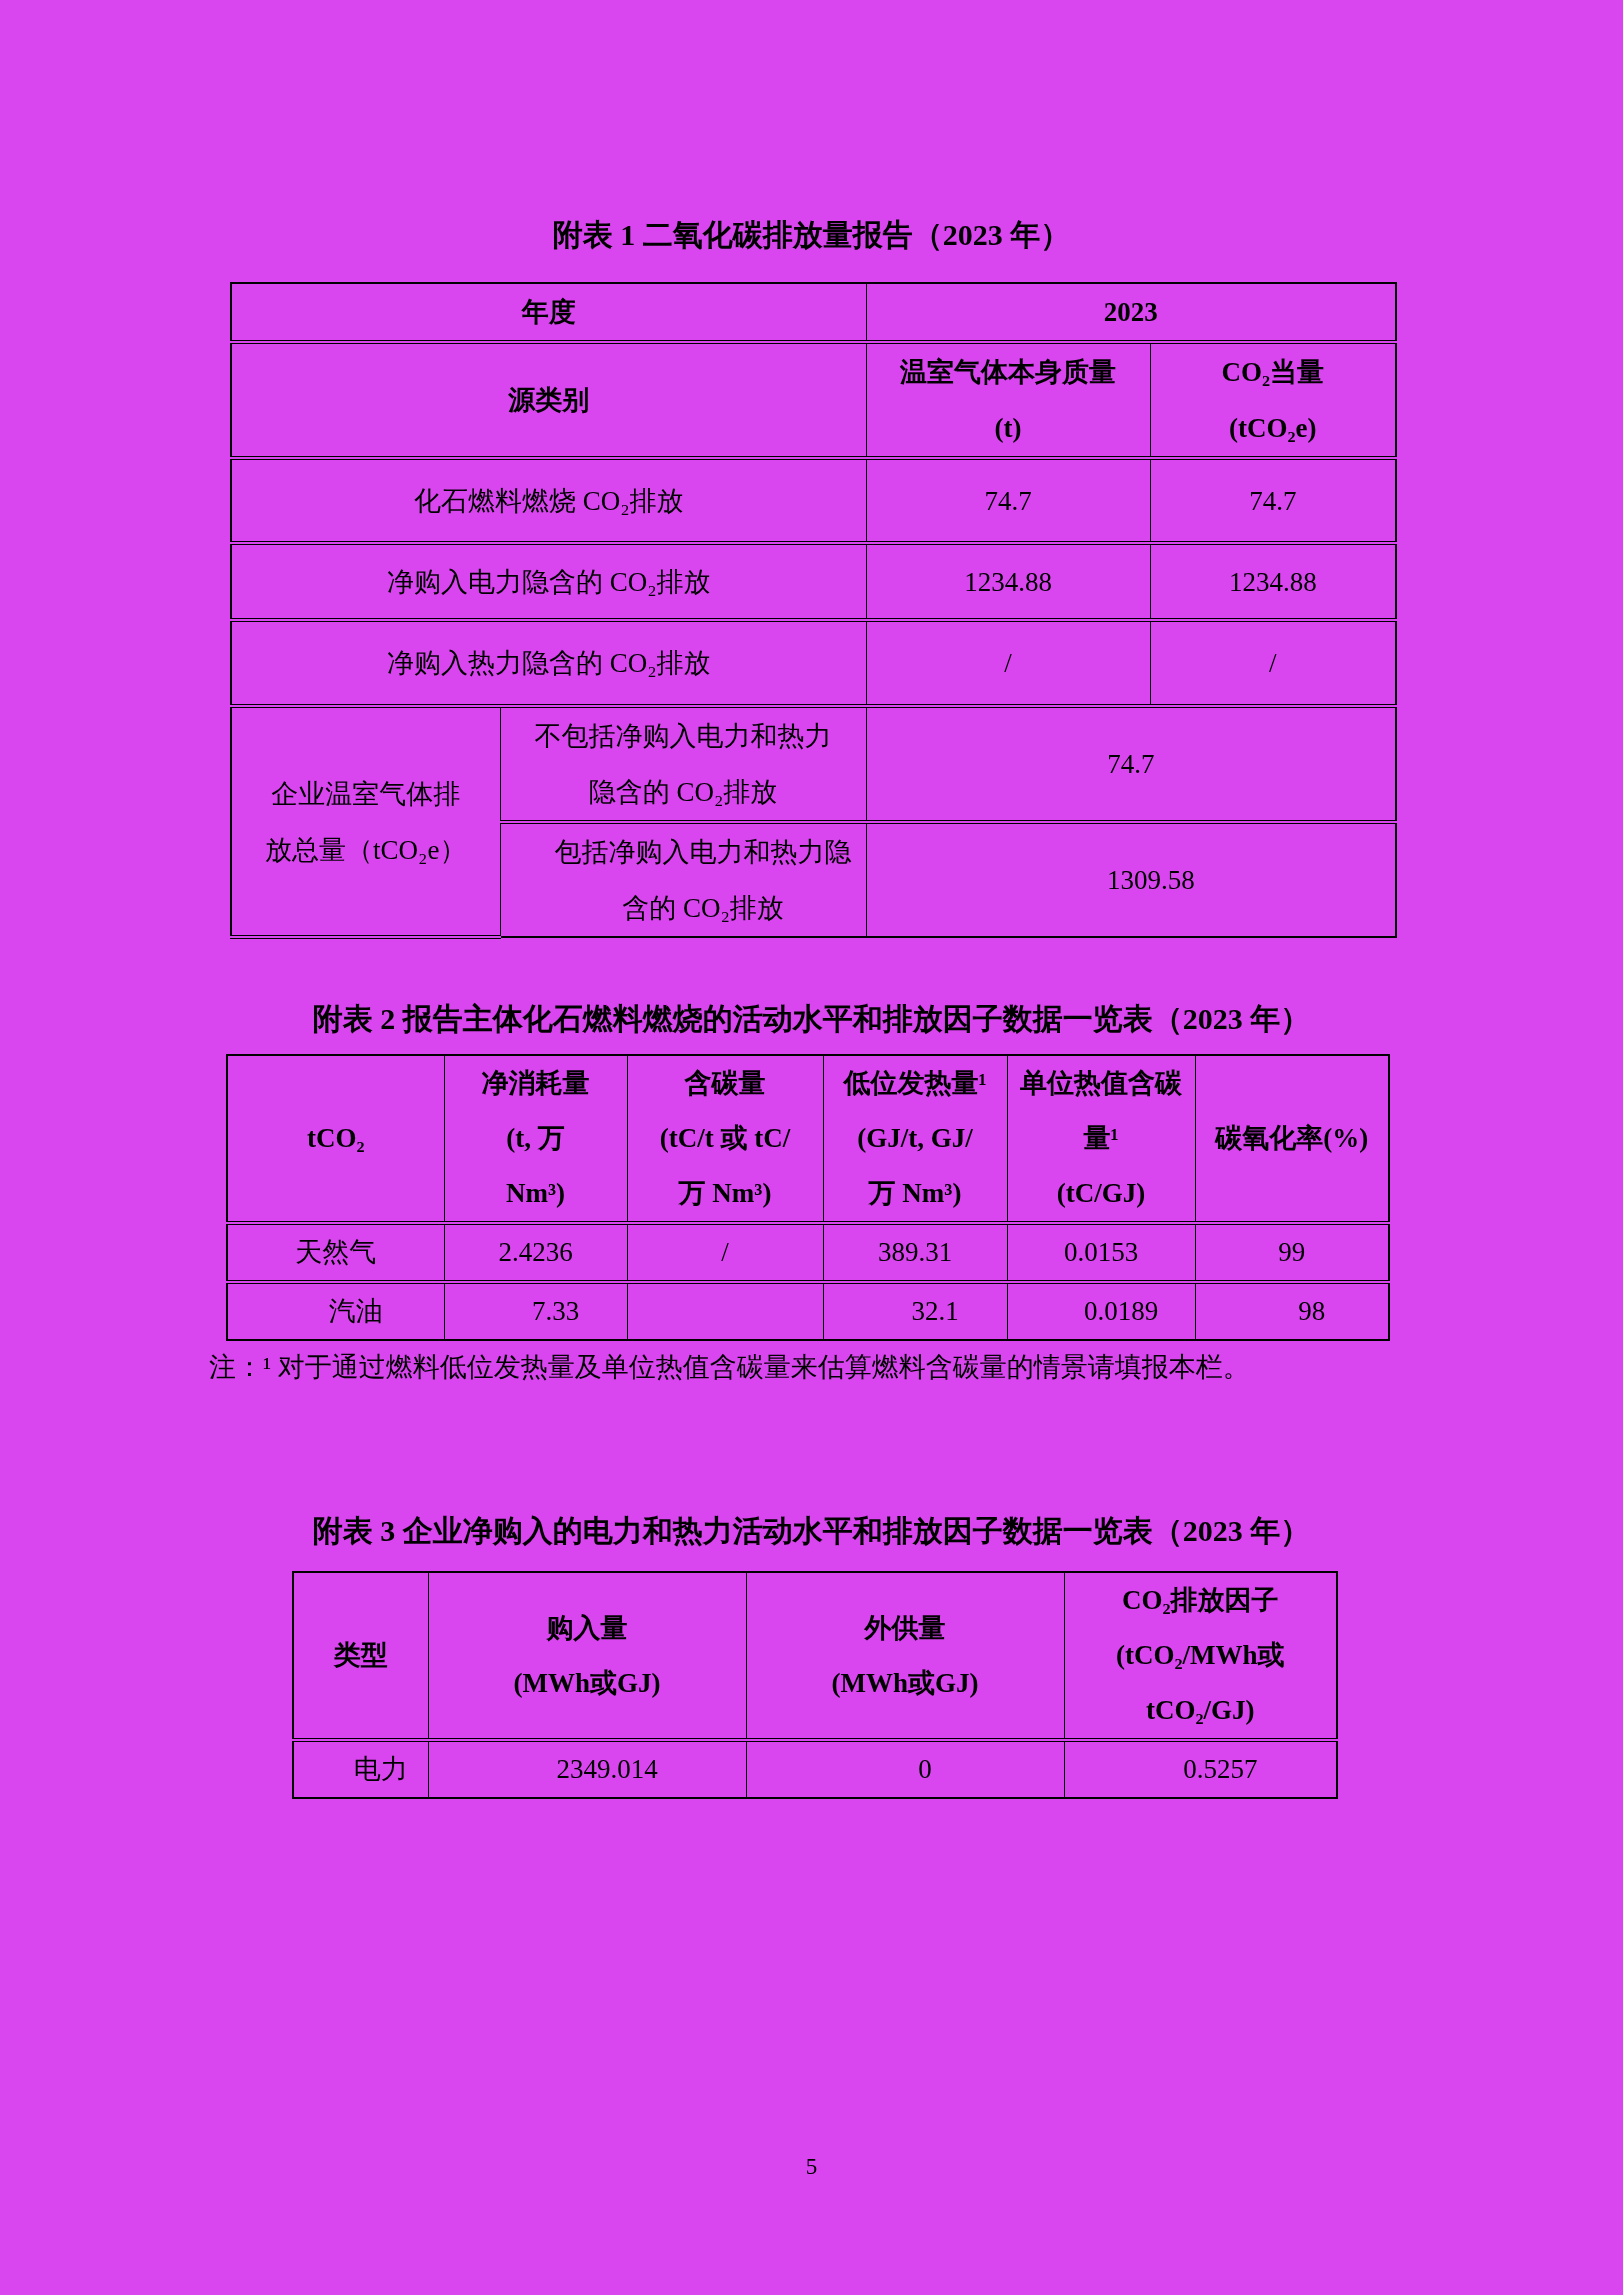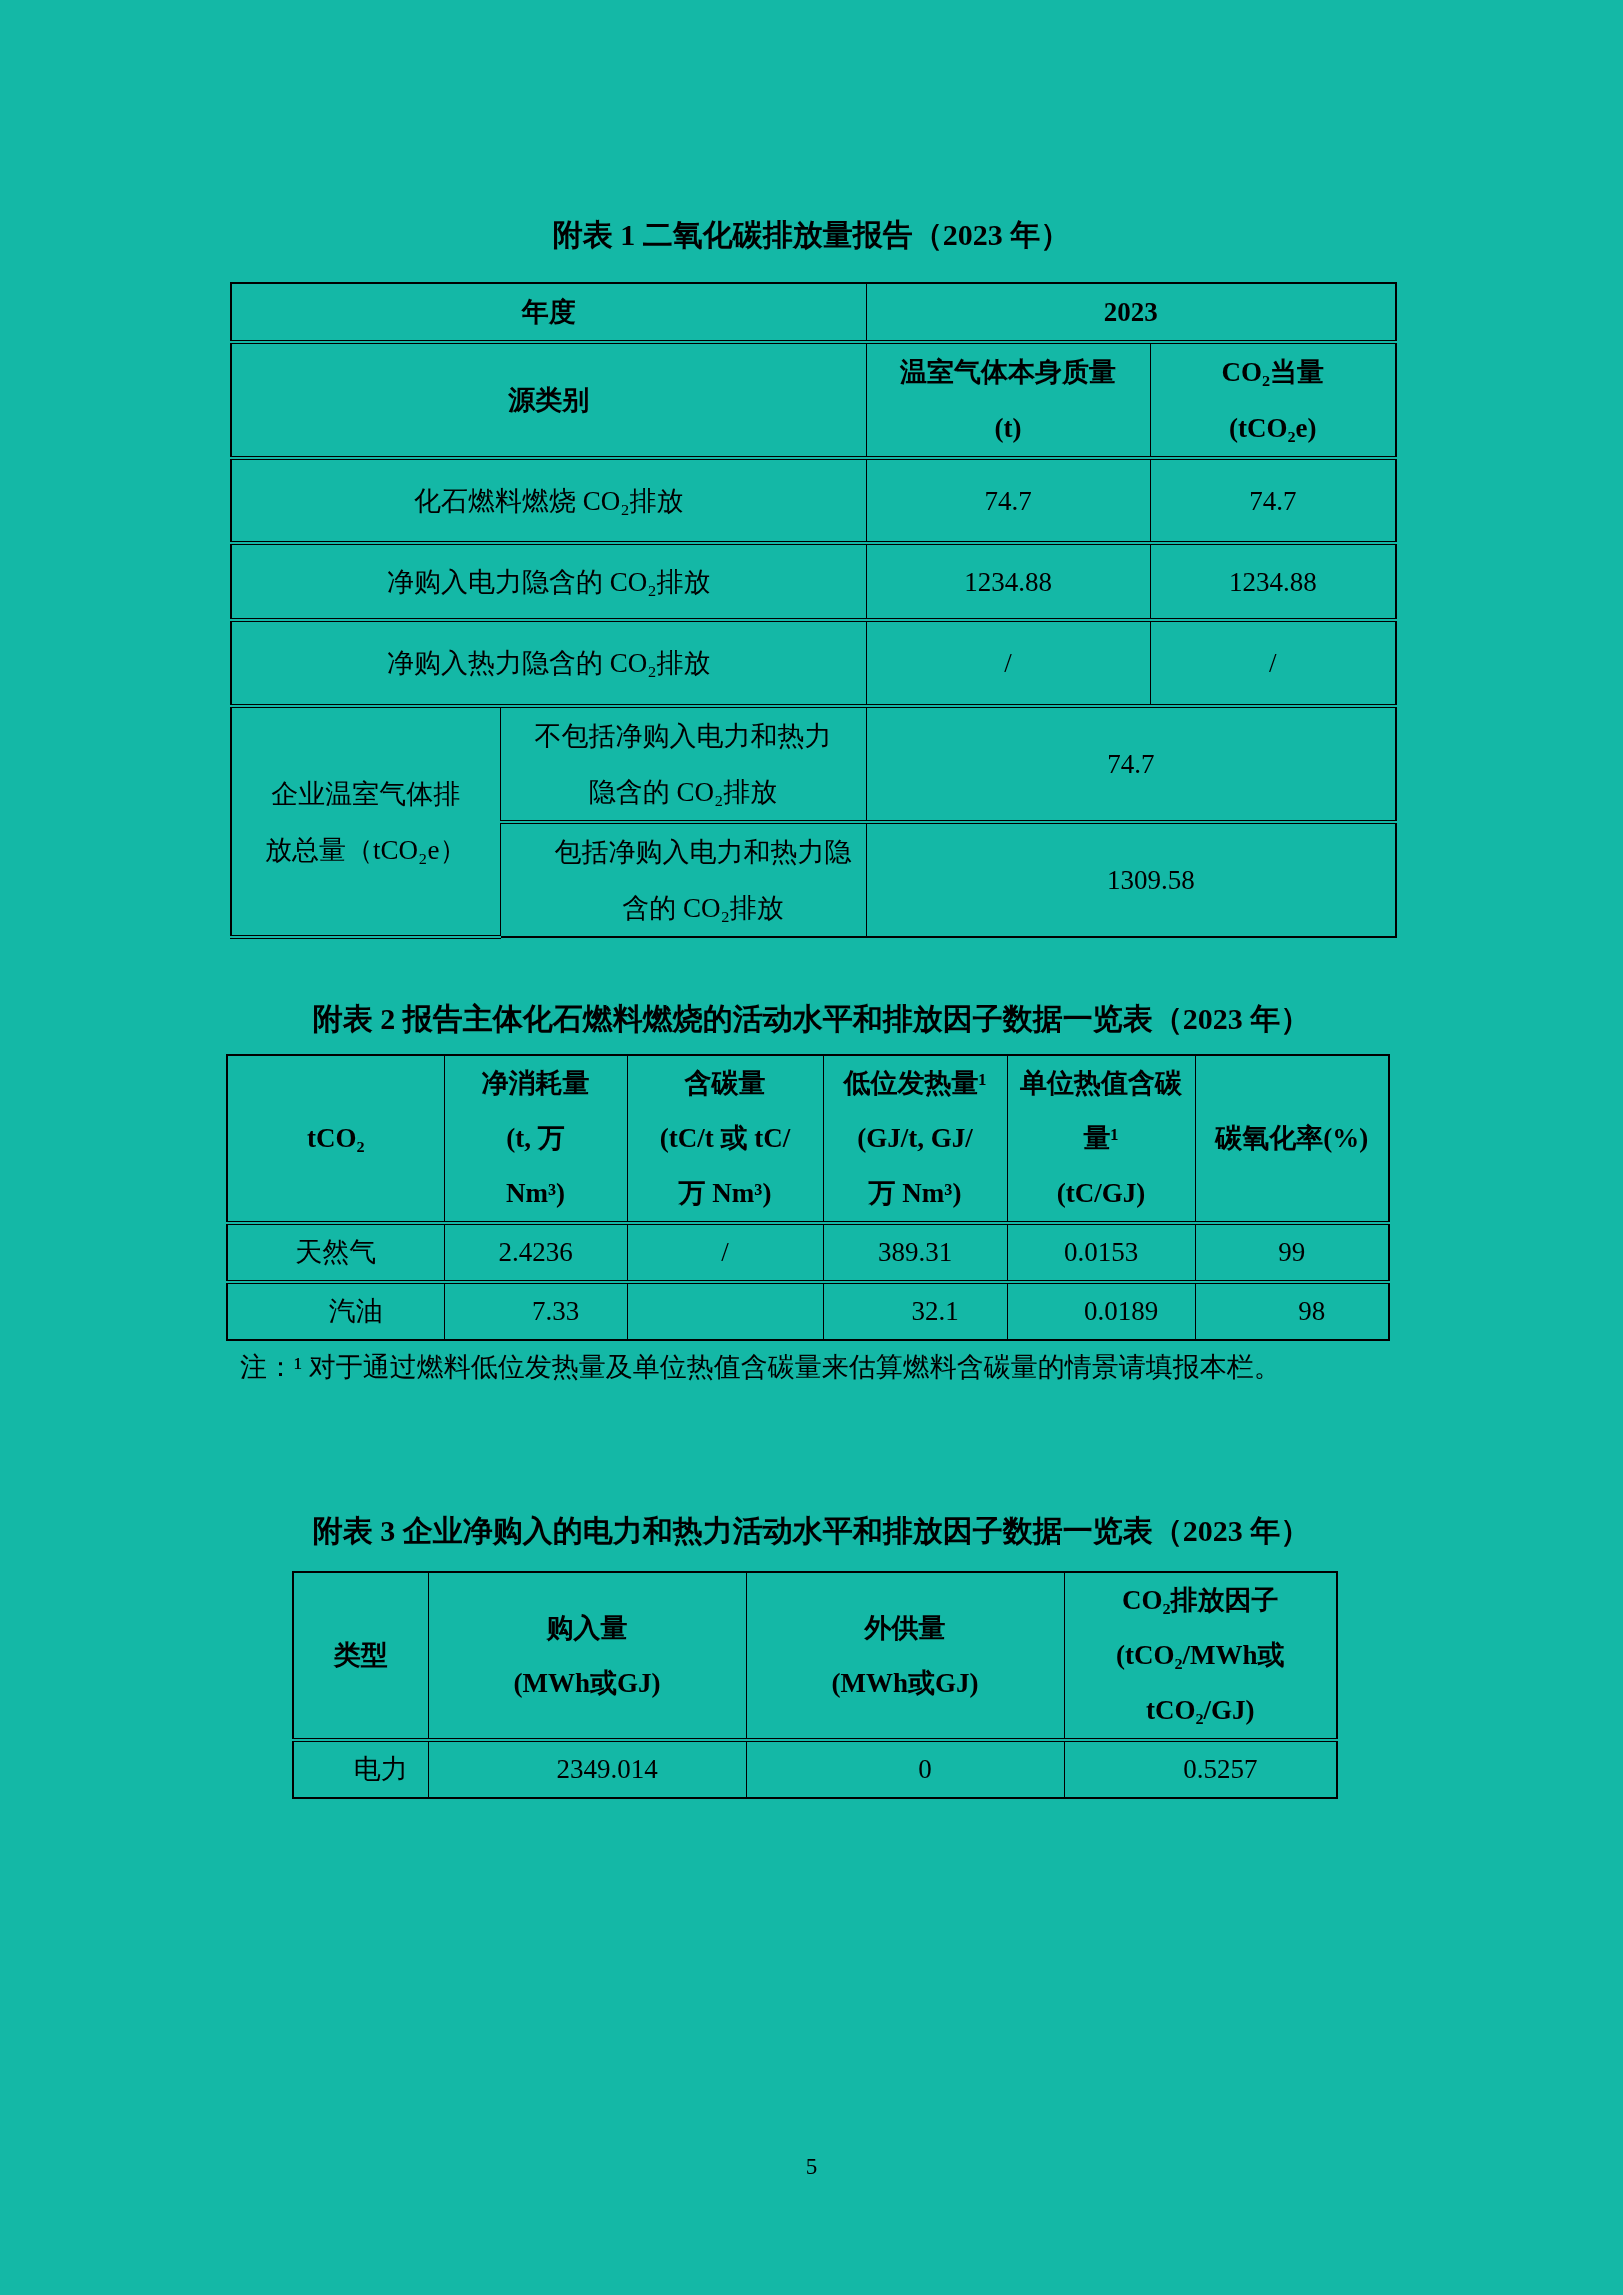--- a/index.html
+++ b/index.html
@@ -1,20 +1,20 @@
 <!DOCTYPE html>
 <html style="font-size:13.5px"><head>
 <meta charset="utf-8">
 <style>
   html,body{margin:0;padding:0;background:#ffffff;}
   .page{
     position:relative;
     width:1623px;
     height:2295px;
-    background:#14b8a6;
+    background:#d946ef;
     color:#000;
     font-family:"Liberation Serif","DejaVu Serif",serif;
     overflow:hidden;
   }
   .doc-title{
     position:absolute;
     left:0;
     width:1623px;
     text-align:center;
     font-weight:bold;
@@ -53,21 +53,20 @@
   #table2{left:226px;top:1054px;width:1163px;}
   #table2 td{line-height:55px;}
   #table3{left:292px;top:1571px;width:1044px;}
   #table3 td{line-height:55px;}
 
   .note{
     position:absolute;
     font-size:27px;
     line-height:36px;
     white-space:pre-line;
-    margin-left:31px;
   }
   #note1{left:209px;top:1349px;}
   #note2{left:286px;top:1402px;}
 
   .page-number{
     position:absolute;
     left:0;
     width:1623px;
     top:2154px;
     text-align:center;

